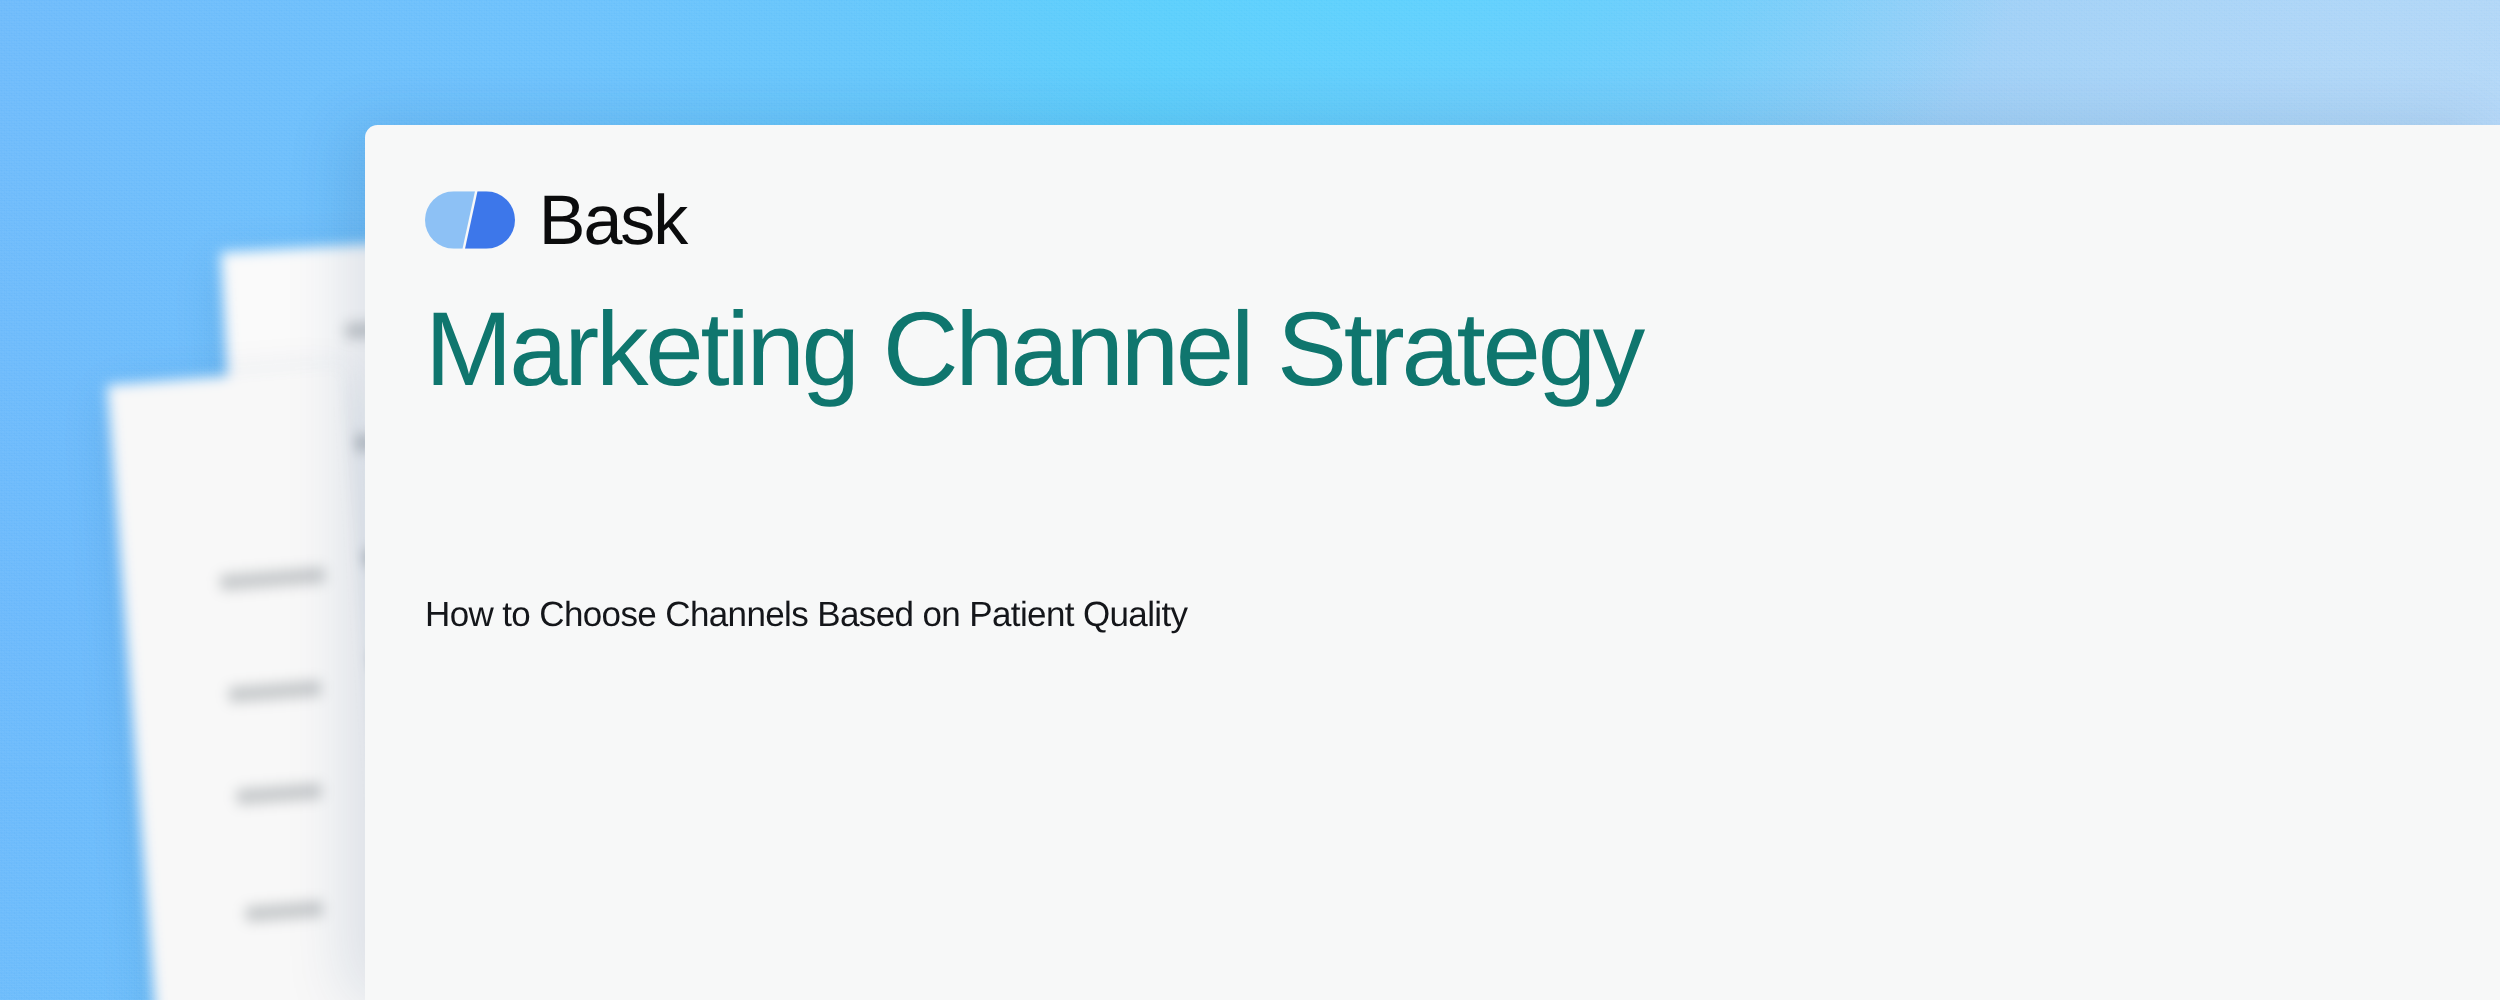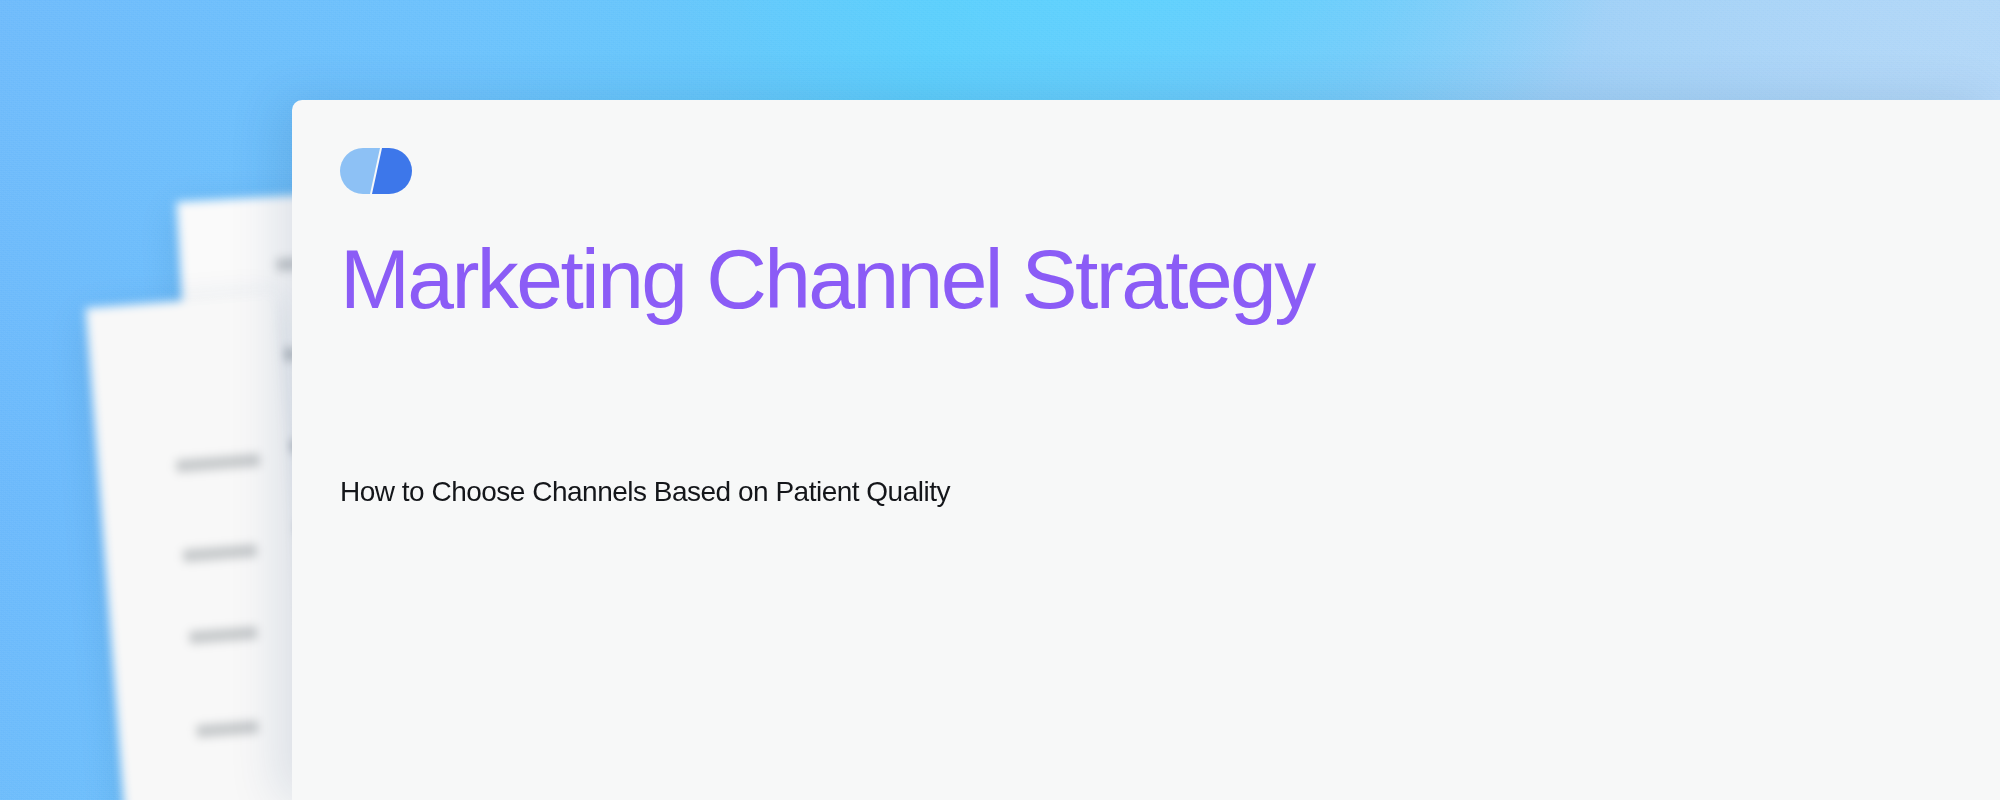--- a/index.html
+++ b/index.html
@@ -96,21 +96,21 @@
 
   
   #headline {
     position:absolute;
     left:48px; top:137px;
     width:1240px;
     font-size:84px;
     line-height:1.02;
     font-weight:300;
     letter-spacing:-2.6px;
-    color:#8b5cf6;
+    color:#0f766e;
     font-family:"Liberation Sans", sans-serif;
   }
   #headline .hl-line { display:block; white-space:nowrap; }
 
   
   #subtitle {
     position:absolute;
     left:48px; top:376px;
     font-size:28px;
     font-weight:400;
@@ -150,20 +150,21 @@
       <defs>
         <clipPath id="capsuleClip">
           <rect x="0" y="0" width="72" height="46" rx="23" ry="23"></rect>
         </clipPath>
       </defs>
       <g clip-path="url(#capsuleClip)">
         <polygon points="0,0 40,0 30,46 0,46" fill="#8DC1F5"></polygon>
         <polygon points="42,0 72,0 72,46 32,46" fill="#3D77EA"></polygon>
       </g>
     </svg>
+    <span id="logo-wordmark">Bask</span>
   </div>
 
   <h1 id="headline">
     <span class="hl-line">Marketing Channel Strategy</span>
   </h1>
 
   <p id="subtitle">How to Choose Channels Based on Patient Quality</p>
 
 </div>
 

